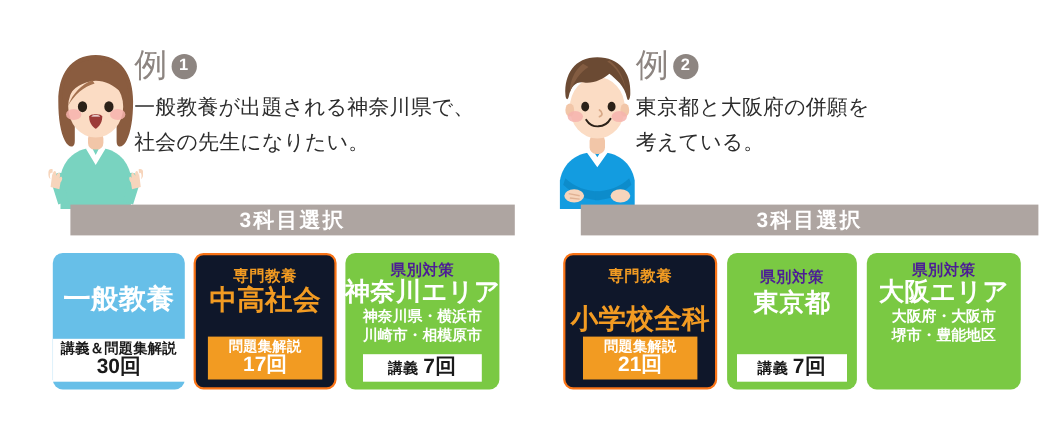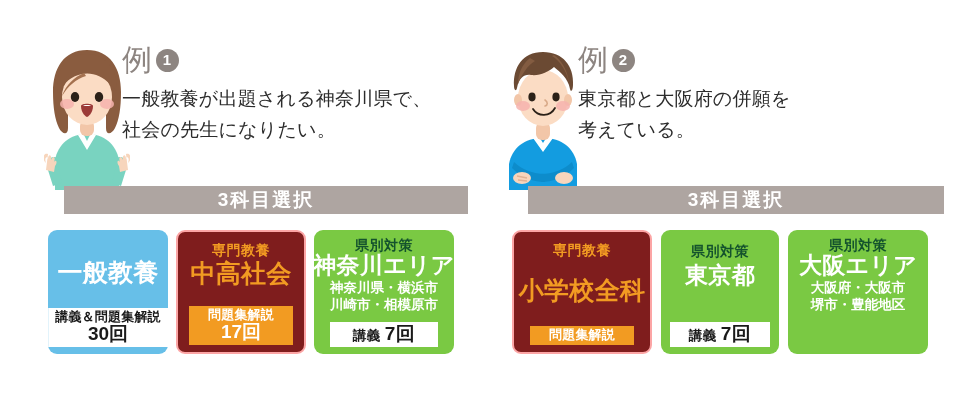--- a/index.html
+++ b/index.html
@@ -125,32 +125,32 @@
     padding: 7px 6px 8px;
     display: flex;
     flex-direction: column;
     align-items: center;
     position: relative;
   }
 
   .card.solid-blue  { background: #67bfe8; }
   .card.solid-green { background: #7ac943; }
   .card.outline-orange {
-    background: #7f1d1d;
-    border: 2px solid #fca5a5;
+    background: #0f172a;
+    border: 2px solid #f97316;
   }
 
   .card-sup {
     font-size: 14px;
     font-weight: bold;
     line-height: 1.15;
     letter-spacing: 0.5px;
     white-space: nowrap;
   }
-  .card.solid-green .card-sup  { color: #14532d; }
+  .card.solid-green .card-sup  { color: #4c1d95; }
   .card.outline-orange .card-sup { color: #f29b22; }
 
   .card-title {
     font-weight: bold;
     line-height: 1.1;
     white-space: nowrap;
     letter-spacing: 0.3px;
   }
   .card.solid-blue .card-title  { color: #ffffff; font-size: 25px; }
   .card.solid-green .card-title { color: #ffffff; font-size: 23px; }
@@ -348,20 +348,21 @@
 
   <div class="select-bar ex2">3科目選択</div>
 
   <div class="cards ex2">
 
     <div class="card outline-orange" style="width:140px">
       <div class="card-sup" style="margin-top:3px">専門教養</div>
       <div class="card-title" style="margin-top:19px">小学校全科</div>
       <div class="card-badge orange" style="min-width:104px">
         <span class="badge-top">問題集解説</span>
+        <span class="badge-count">21回</span>
       </div>
     </div>
 
     <div class="card solid-green" style="width:118px">
       <div class="card-sup" style="margin-top:6px">県別対策</div>
       <div class="card-title" style="margin-top:4px">東京都</div>
       <div class="card-badge white" style="min-width:100px">
         <span class="badge-inline">
           <span class="bi-label">講義</span><span class="bi-num">7回</span>
         </span>

